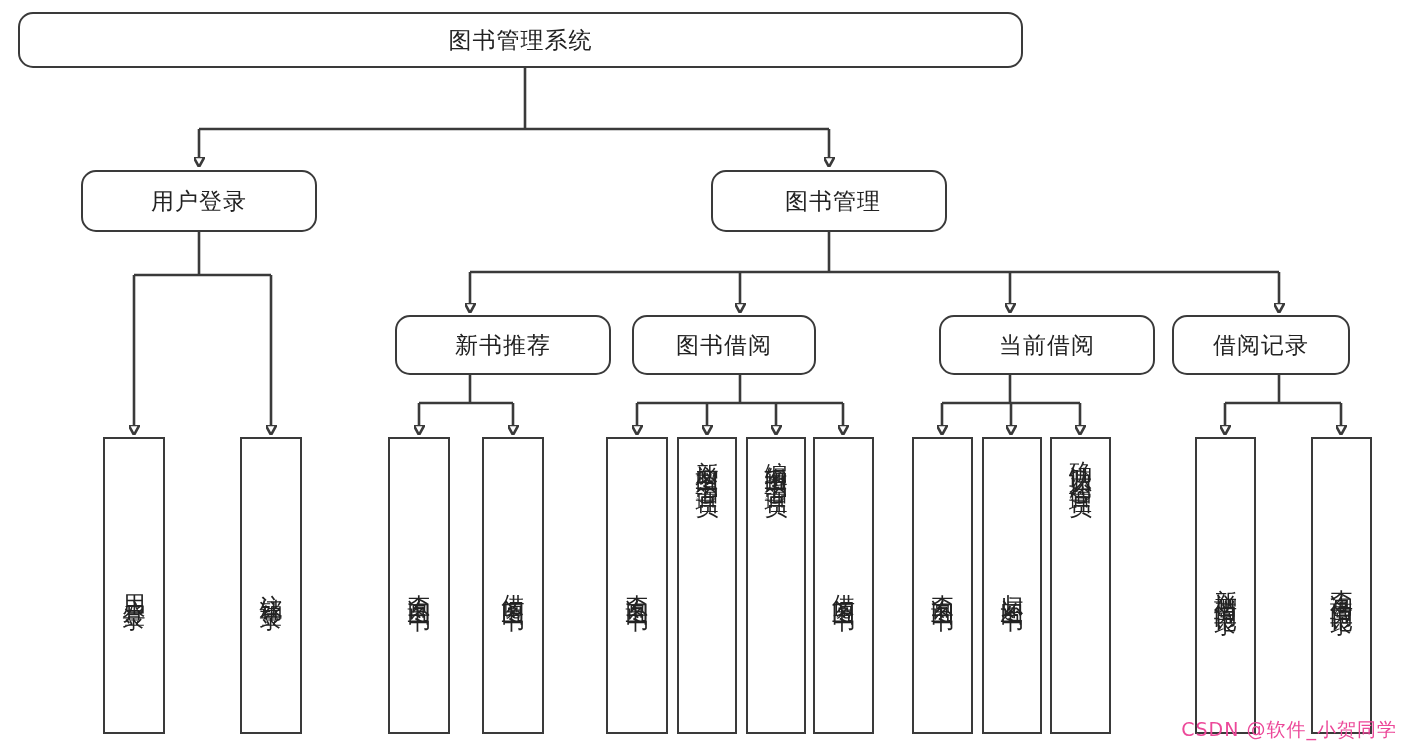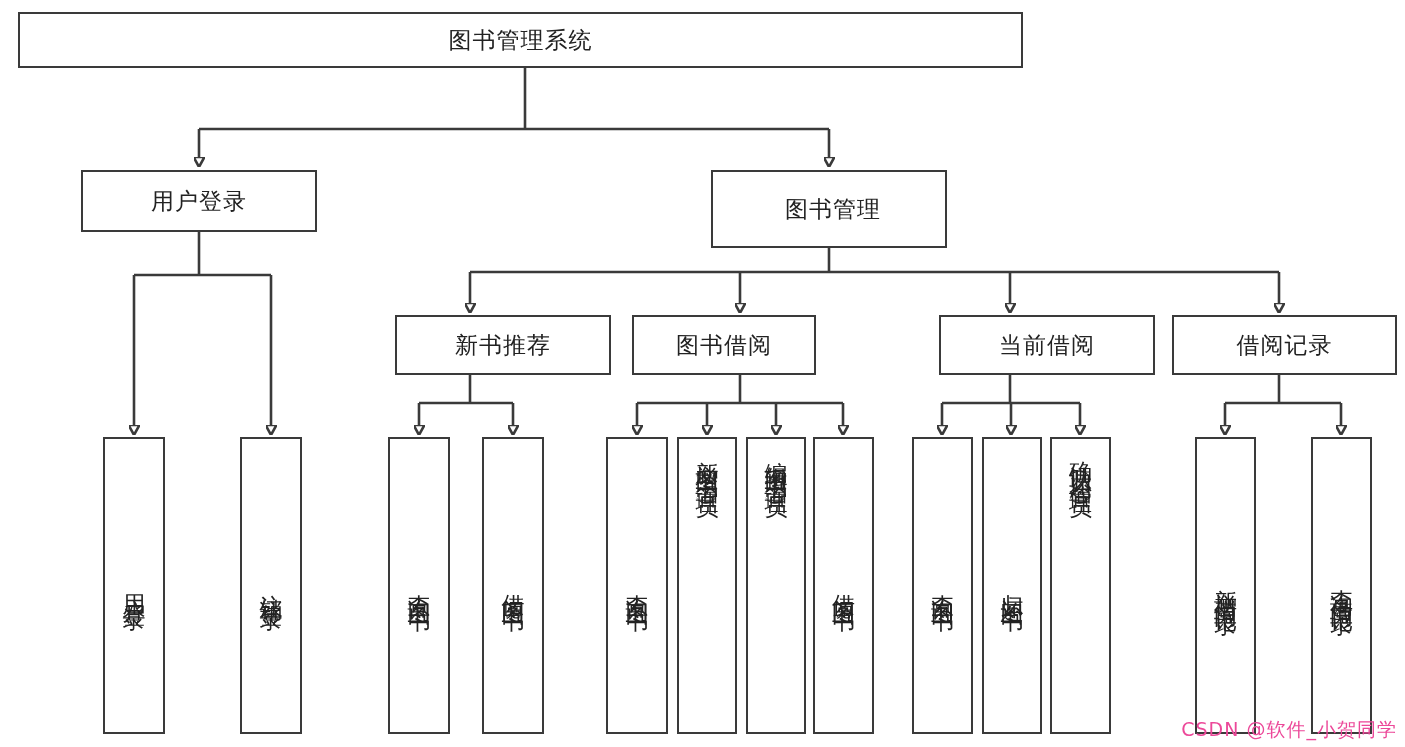--- a/index.html
+++ b/index.html
@@ -9,21 +9,21 @@
   .node{
     position:absolute;
     box-sizing:border-box;
     border:2px solid #3a3a3a;
     background:#ffffff;
     display:flex;
     align-items:center;
     justify-content:center;
     color:#222222;
   }
-  .node.h{ font-size:23px; letter-spacing:1px; }
+  .node.h{ font-size:23px; letter-spacing:1px;border-radius:15px; }
   .node.v{ font-size:23px; }
   .node.v .vtxt{
     writing-mode:vertical-rl;
     text-orientation:upright;
     letter-spacing:5px;
     line-height:1;
     white-space:nowrap;
     display:block;
   }
   .node.v.top{ align-items:flex-start; padding-top:4px; }
@@ -96,34 +96,34 @@
     <line x1="1341" y1="403" x2="1341" y2="426" marker-end="url(#arrow)"></line>
   </svg>
 
   <div class="node h" style="left:18px;top:12px;width:1005px;height:56px;">
     <span>图书管理系统</span>
   </div>
 
   <div class="node h" style="left:81px;top:170px;width:236px;height:62px;">
     <span>用户登录</span>
   </div>
-  <div class="node h" style="left:711px;top:170px;width:236px;height:78px;padding-left:8px;">
+  <div class="node h" style="left:711px;top:170px;width:236px;height:62px;padding-left:8px;">
     <span>图书管理</span>
   </div>
 
   <div class="node h" style="left:362px;top:315px;width:216px;height:60px;margin-left:33px;">
     <span>新书推荐</span>
   </div>
   <div class="node h" style="left:632px;top:315px;width:184px;height:60px;">
     <span>图书借阅</span>
   </div>
   <div class="node h" style="left:903px;top:315px;width:216px;height:60px;margin-left:36px;">
     <span>当前借阅</span>
   </div>
-  <div class="node h" style="left:1172px;top:315px;width:225px;height:60px;">
+  <div class="node h" style="left:1172px;top:315px;width:178px;height:60px;">
     <span>借阅记录</span>
   </div>
 
   <div class="node v" style="left:103px;top:437px;width:62px;height:297px;">
     <span class="vtxt">用户登录</span>
   </div>
   <div class="node v" style="left:240px;top:437px;width:62px;height:297px;">
     <span class="vtxt">注销登录</span>
   </div>
 

